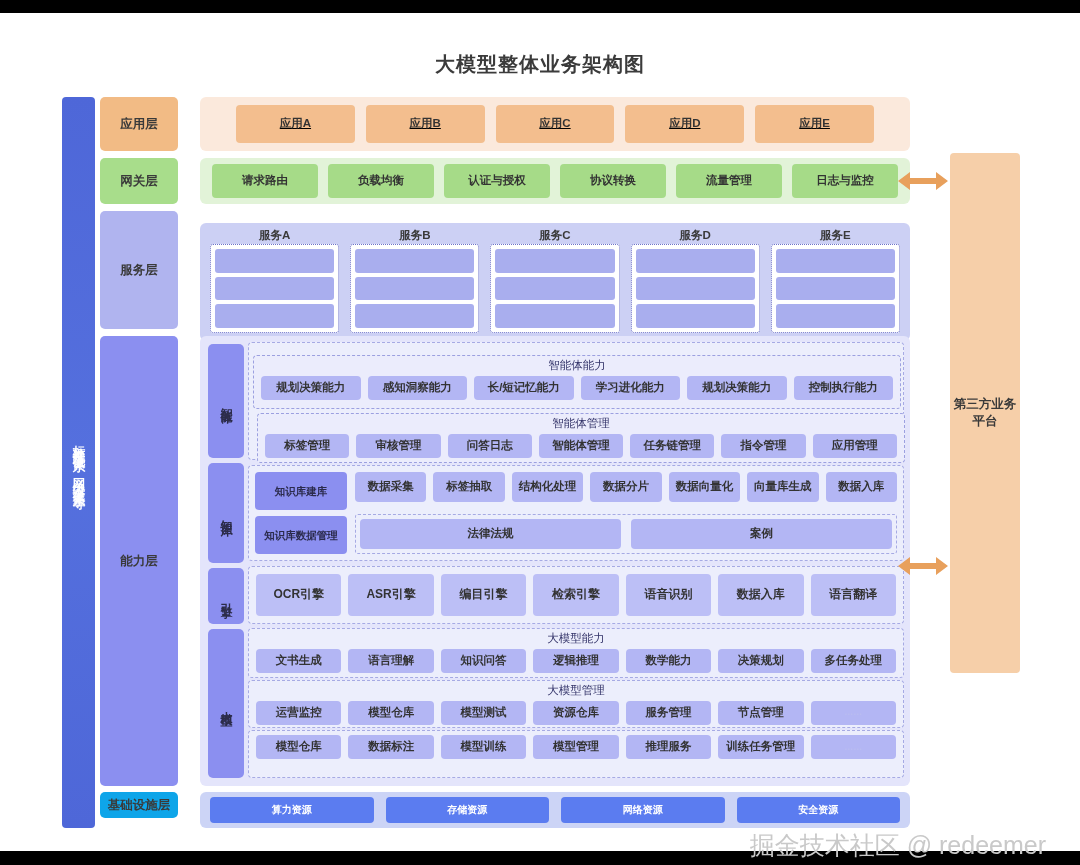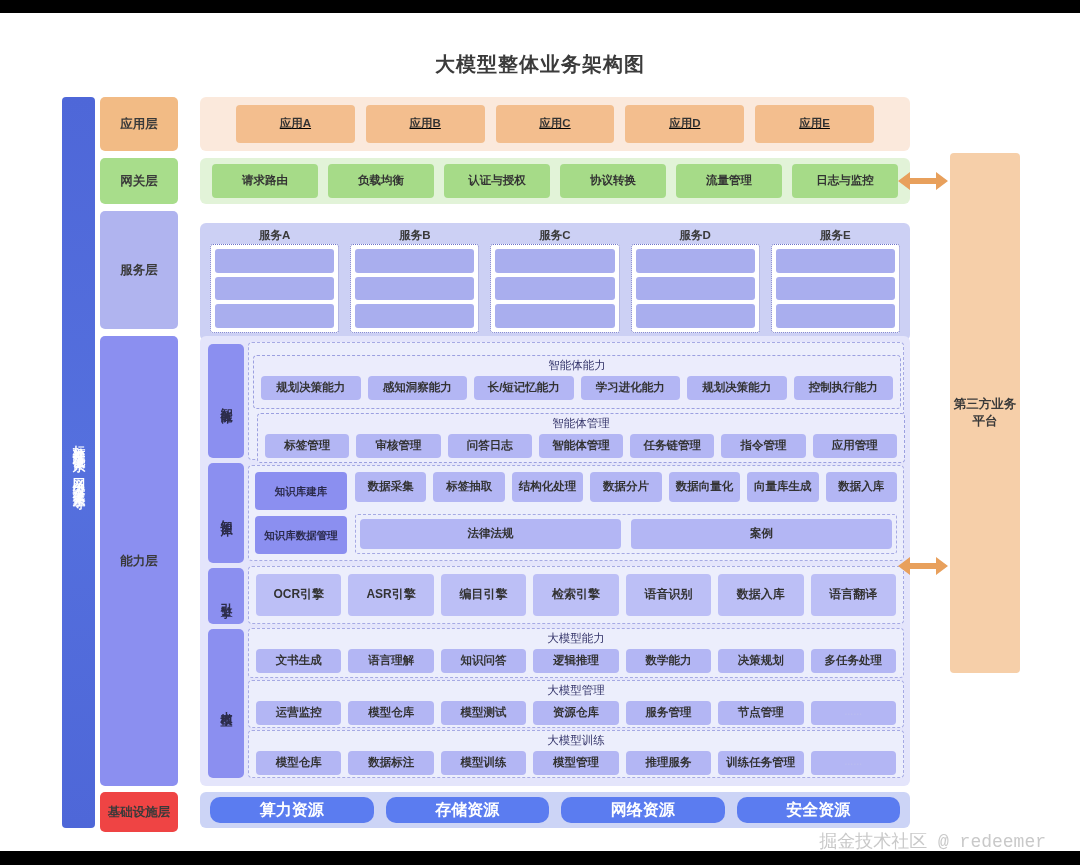--- a/index.html
+++ b/index.html
@@ -41,21 +41,21 @@
     position:absolute; left:100px; width:78px;
     border-radius:5px;
     display:flex; align-items:center; justify-content:center;
     font-size:12.5px; font-weight:700; color:#3a3a3a;
     text-align:center;
   }
   .lab-app{ top:84px;  height:54px; background:#f2bb85; }
   .lab-gw { top:145px; height:46px; background:#a8dd8b; }
   .lab-svc{ top:198px; height:118px; background:#b0b4ef; }
   .lab-cap{ top:323px; height:450px; background:#8b8ff0; }
-  .lab-inf{ top:779px; height:40px; background:#ef4444; }
+  .lab-inf{ top:779px; height:26px; background:#0ea5e9; }
 
   
   .panel{ position:absolute; border-radius:6px; }
   .chip{
     border-radius:4px;
     display:flex; align-items:center; justify-content:center;
     font-size:11.5px; font-weight:700; color:#333;
     text-align:center; line-height:1.15; box-sizing:border-box;
   }
 
@@ -142,38 +142,38 @@
   .llm-grp{ position:absolute; left:0; width:656px;
             border:1px dashed #a6aae4; border-radius:4px; background:#eceefc; box-sizing:border-box; }
   .g-llm-cap  { top:0px;  height:50px; }
   .g-llm-mgmt { top:52px; height:48px; }
   .g-llm-train{ top:102px;height:48px; }
   .chip-faint{ color:#b9bcf0 !important; font-size:9px !important; }
 
   
   #inf-panel{ left:200px; top:779px; width:710px; height:36px; background:#ccd4f6; }
   #inf-panel .row{ display:flex; gap:12px; padding:5px 10px; box-sizing:border-box; height:100%; }
-  #inf-panel .chip{ flex:1; background:#5b7cf0; color:#ffffff; font-size:16px; font-weight:700;border-radius:10px; }
+  #inf-panel .chip{ flex:1; background:#5b7cf0; color:#ffffff; font-size:10px; font-weight:700; }
 
   
   #third-party{
     position:absolute; left:950px; top:140px; width:70px; height:520px;
     background:#f6cfa9; border-radius:4px;
     display:flex; align-items:center; justify-content:flex-end;
     font-size:12.5px; font-weight:700; color:#3a3a3a; text-align:center; line-height:1.4;
   }
   .arrow{ position:absolute; width:50px; height:26px; }
   .ar-top{ left:898px; top:155px; }
   .ar-mid{ left:898px; top:540px; }
 
   
   #watermark{
     position:absolute; left:0; top:816px; width:1046px;
-    text-align:right; font-size:18px; color:#c9c9c9;
-    font-family:Liberation Mono, monospace;
+    text-align:right; font-size:25px; color:#c9c9c9;
+    font-family:Liberation Sans, sans-serif;
   }
 </style>
 </head>
 <body>
 
 <div id="canvas">
 
   <div id="title">大模型整体业务架构图</div>
 
   <div id="std-bar">
@@ -344,21 +344,20 @@
           <div class="chip">运营监控</div>
           <div class="chip">模型仓库</div>
           <div class="chip">模型测试</div>
           <div class="chip">资源仓库</div>
           <div class="chip">服务管理</div>
           <div class="chip">节点管理</div>
           <div class="chip chip-faint">……</div>
         </div>
       </div>
       <div class="llm-grp g-llm-train">
-        <div class="grp-title">大模型训练</div>
         <div class="grp-row">
           <div class="chip">模型仓库</div>
           <div class="chip">数据标注</div>
           <div class="chip">模型训练</div>
           <div class="chip">模型管理</div>
           <div class="chip">推理服务</div>
           <div class="chip">训练任务管理</div>
           <div class="chip chip-faint">……</div>
         </div>
       </div>

